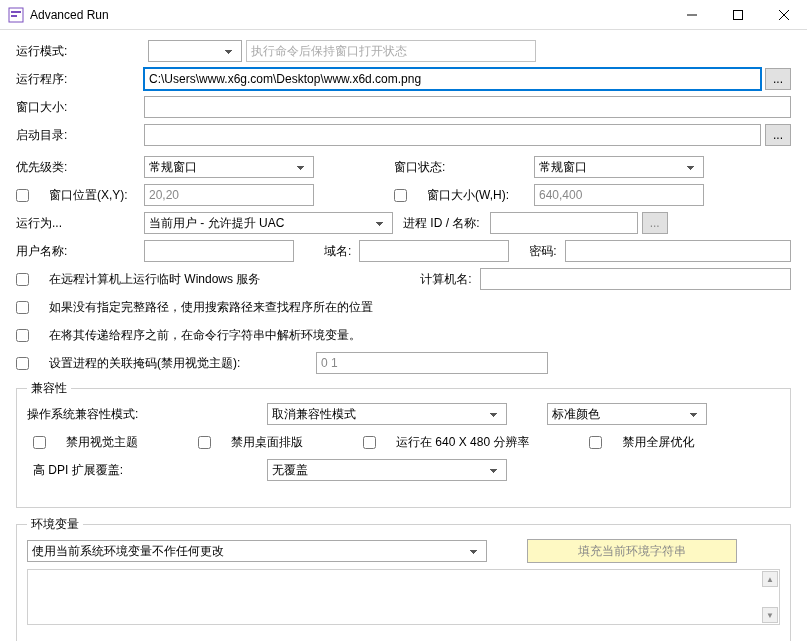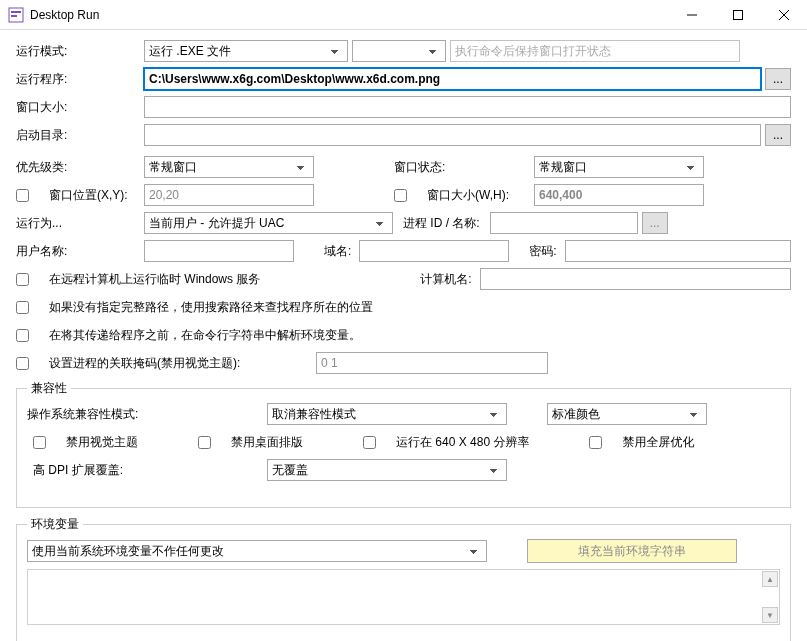--- a/index.html
+++ b/index.html
@@ -31,21 +31,21 @@
 </style>
 </head>
 <body>
 
 <div class="titlebar">
   <svg class="titlebar-icon" viewBox="0 0 16 16">
       <rect x="1" y="1" width="14" height="14" fill="#fff" stroke="#7a4fbf"></rect>
       <rect x="3" y="4" width="10" height="2" fill="#7a4fbf"></rect>
       <rect x="3" y="8" width="6" height="2" fill="#7a4fbf"></rect>
     </svg>
-  <span class="titlebar-title">Desktop Run</span>
+  <span class="titlebar-title">Advanced Run</span>
   <div class="winbtns">
     <div class="winbtn">
         <svg width="10" height="10">
           <line x1="0" y1="5" x2="10" y2="5" stroke="#000"></line>
         </svg>
       </div>
     <div class="winbtn">
         <svg width="10" height="10">
           <rect x="0.5" y="0.5" width="9" height="9" fill="none" stroke="#000"></rect>
         </svg>
@@ -56,28 +56,27 @@
           <line x1="10" y1="0" x2="0" y2="10" stroke="#000"></line>
         </svg>
       </div>
   </div>
 </div>
 
 <div class="content">
 
 <div class="row">
   <span class="label">运行模式:</span>
-  <select style="width:204px"><option>运行 .EXE 文件</option></select>
   <select style="width:94px;margin-left:4px"><option></option></select>
   <select style="width:290px;margin-left:4px;color:#888" disabled=""><option>执行命令后保持窗口打开状态</option></select>
 </div>
 
 <div class="row">
   <span class="label">运行程序:</span>
-  <input type="text" class="focused" style="flex: 1 1 0%; font-weight: bold;" value="C:\Users\www.x6g.com\Desktop\www.x6d.com.png">
+  <input type="text" class="focused" style="flex: 1 1 0%;" value="C:\Users\www.x6g.com\Desktop\www.x6d.com.png">
   <div class="dotbtn">...</div>
 </div>
 
 <div class="row">
   <span class="label">窗口大小:</span>
   <input type="text" style="flex: 1 1 0%;" value="">
 </div>
 
 <div class="row">
   <span class="label">启动目录:</span>
@@ -95,21 +94,21 @@
 <div class="row">
   <label class="checkbox" style="width:128px">
         <input type="checkbox" style="">
         <span>窗口位置(X,Y):</span>
       </label>
   <input type="text" disabled="" style="width: 170px; color: rgb(136, 136, 136);" value="20,20">
   <label class="checkbox" style="margin-left:80px;width:140px">
         <input type="checkbox" style="">
         <span>窗口大小(W,H):</span>
       </label>
-  <input type="text" disabled="" style="width: 170px; color: rgb(136, 136, 136); font-weight: bold;" value="640,400">
+  <input type="text" disabled="" style="width: 170px; color: rgb(136, 136, 136);" value="640,400">
 </div>
 
 <div class="row">
   <span class="label">运行为...</span>
   <select style="width:249px"><option>当前用户 - 允许提升 UAC</option></select>
   <span class="label-sm" style="margin-left:10px">进程 ID / 名称:</span>
   <input type="text" disabled="" style="width: 148px; margin-left: 10px;">
   <div class="dotbtn disabled" style="color:#888">...</div>
 </div>
 

